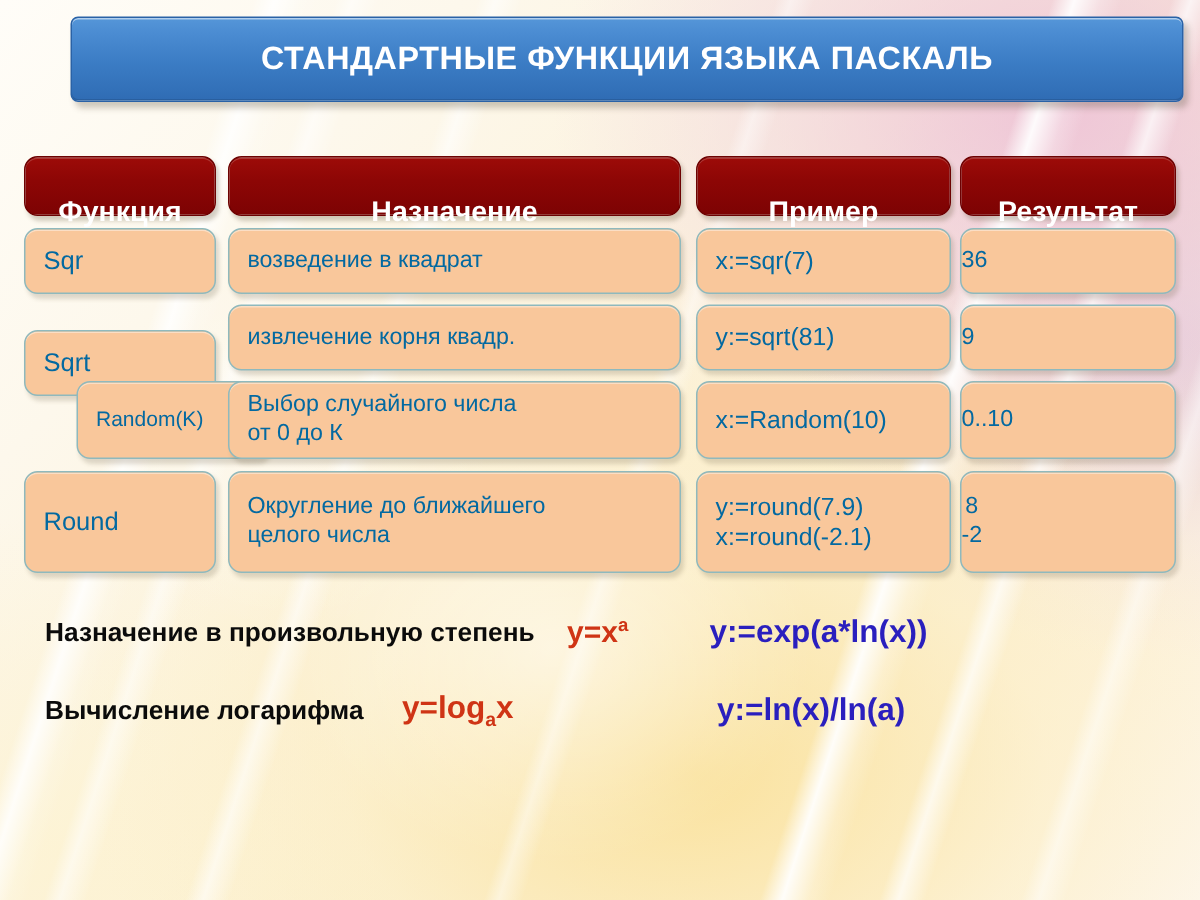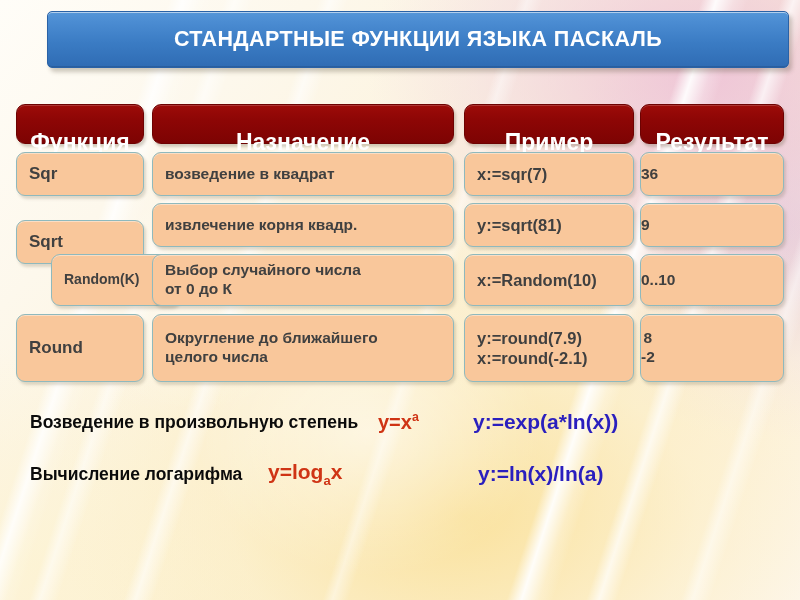--- a/index.html
+++ b/index.html
@@ -95,34 +95,34 @@
   }
   .cell.head {
     background: linear-gradient(180deg, #9d0b08 0%, #8d0605 40%, #7d0303 100%);
     border: 1px solid #6d0202;
     justify-content: center;
     box-shadow: 2px 3px 3px rgba(110,95,70,0.30),
                 inset 0 1px 0 rgba(255,255,255,0.18);
   }
   .cell.head .txt {
     color: #ffffff;
-    font-size: 23px;
+    font-size: 19px;
     font-weight: bold;
     white-space: nowrap;
     margin-top: 36px;
   }
   .cell.body {
     background: #f9c79b;
     border: 1px solid #8fb9bd;
     box-shadow: 2px 3px 3px rgba(110,95,70,0.22),
                 inset 0 1px 0 rgba(255,255,255,0.42);
   }
   .cell.body .txt {
-    color: #404040;
-    font-weight: bold;
+    color: #0369a1;
+    font-weight: normal;
     line-height: 1.22;
   }
 
   .pad-l { padding-left: 12px; }
   .center { justify-content: flex-start; text-align: center; }
 
   .fs-func   { font-size: 17px; }
   .fs-funcsm { font-size: 14px; }
   .fs-desc   { font-size: 15.5px; }
   .fs-ex     { font-size: 16.5px; }
@@ -236,21 +236,21 @@
       </span>
     </div>
     <div class="cell body center" style="left:640px; top:314px; width:144px; height:68px;">
       <span class="txt fs-res">
         <span>8</span><br>
         <span>-2</span>
       </span>
     </div>
 
     <div class="formula-row" style="top:405px;">
-      <span class="fm fm-label" style="left:30px;">Возведение в произвольную степень</span>
+      <span class="fm fm-label" style="left:30px;">Назначение в произвольную степень</span>
       <span class="fm fm-red" style="left:378px;"><span>y=x</span><sup>a</sup></span>
       <span class="fm fm-blue big" style="left:473px;">y:=exp(a*ln(x))</span>
     </div>
 
     <div class="formula-row" style="top:457px;">
       <span class="fm fm-label" style="left:30px;">Вычисление логарифма</span>
       <span class="fm fm-red big" style="left:268px;"><span>y=log</span><sub>a</sub><span>x</span></span>
       <span class="fm fm-blue big" style="left:478px;text-align:center;">y:=ln(x)/ln(a)</span>
     </div>
 

